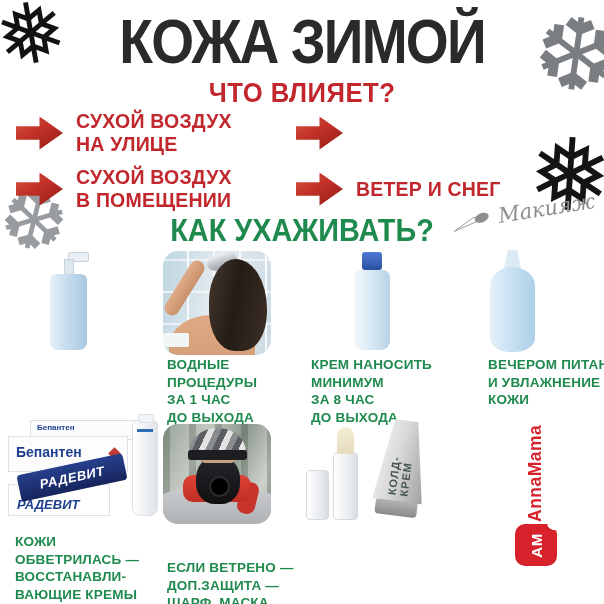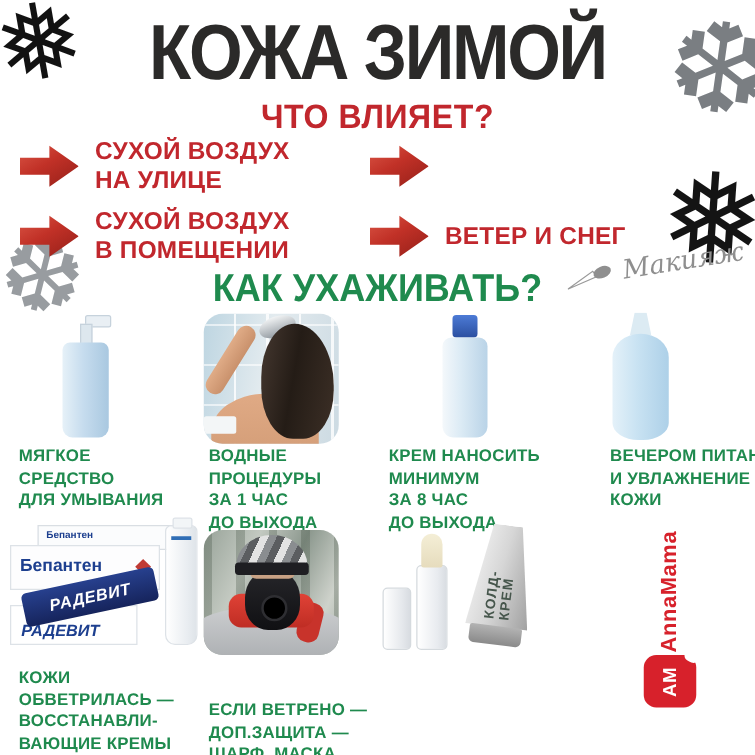--- a/index.html
+++ b/index.html
@@ -220,23 +220,20 @@
   <div class="cap-bottle">
     <div class="cap"></div>
     <div class="body"></div>
   </div>
 
   <div class="curvy-bottle">
     <div class="cap"></div>
     <div class="body"></div>
   </div>
 
-  <div class="caption cap1">МЯГКОЕ
-СРЕДСТВО
-ДЛЯ УМЫВАНИЯ</div>
   <div class="caption cap2">ВОДНЫЕ
 ПРОЦЕДУРЫ
 ЗА 1 ЧАС
 ДО ВЫХОДА</div>
   <div class="caption cap3">КРЕМ НАНОСИТЬ
 МИНИМУМ
 ЗА 8 ЧАС
 ДО ВЫХОДА</div>
   <div class="caption cap4">ВЕЧЕРОМ ПИТАНИЕ
 И УВЛАЖНЕНИЕ

